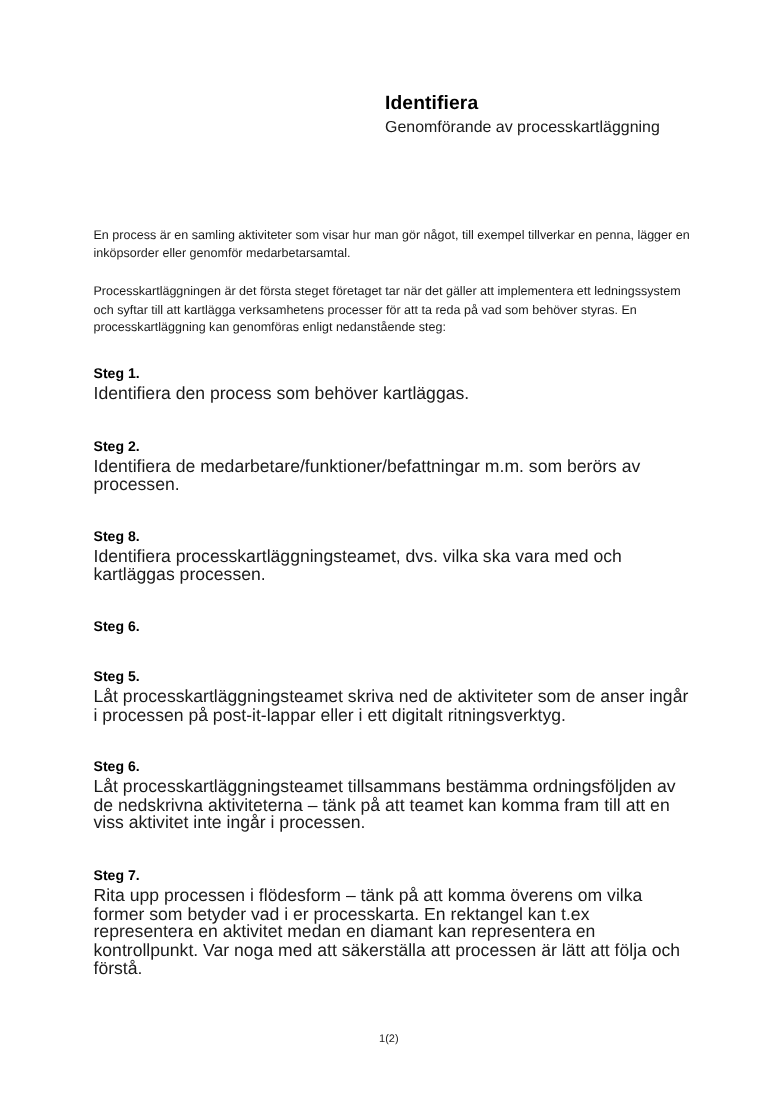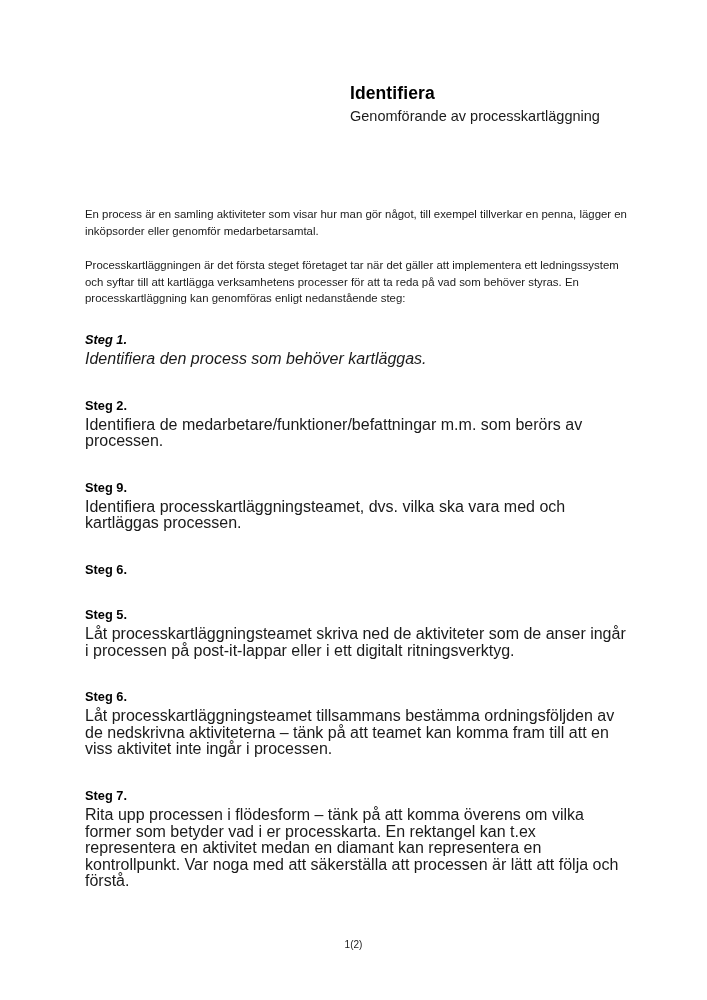--- a/index.html
+++ b/index.html
@@ -82,21 +82,21 @@
     color: #000000;
   }
   .step-body {
     margin: 0;
     font-size: 16px;
     line-height: 16.6px;
     color: #1a1a1a;
   }
 
   
-  .step-1 { margin-top: 25px; font-style: italic; }
+  .step-1 { margin-top: 25px; }
   .step-2 { margin-top: 30px; }
   .step-3 { margin-top: 30px; }
   .step-4 { margin-top: 30px; }
   .step-5 { margin-top: 30px; }
   .step-6 { margin-top: 30px; }
   .step-7 { margin-top: 30px; }
   .step-8 { margin-top: 30px; }
 
   .step-6 .step-body,
   .step-5 .step-body,
@@ -136,21 +136,21 @@
         <h3 class="step-heading">Steg 1.</h3>
         <p class="step-body">Identifiera den process som behöver kartläggas.</p>
       </li>
 
       <li class="step step-2">
         <h3 class="step-heading">Steg 2.</h3>
         <p class="step-body">Identifiera de medarbetare/funktioner/befattningar m.m. som berörs av processen.</p>
       </li>
 
       <li class="step step-3">
-        <h3 class="step-heading">Steg 9.</h3>
+        <h3 class="step-heading">Steg 8.</h3>
         <p class="step-body">Identifiera processkartläggningsteamet, dvs. vilka ska vara med och kartläggas processen.</p>
       </li>
 
       <li class="step step-4">
         <h3 class="step-heading">Steg 6.</h3>
       </li>
 
       <li class="step step-5">
         <h3 class="step-heading">Steg 5.</h3>
         <p class="step-body">Låt processkartläggningsteamet skriva ned de aktiviteter som de anser ingår i processen på post-it-lappar eller i ett digitalt ritningsverktyg.</p>

